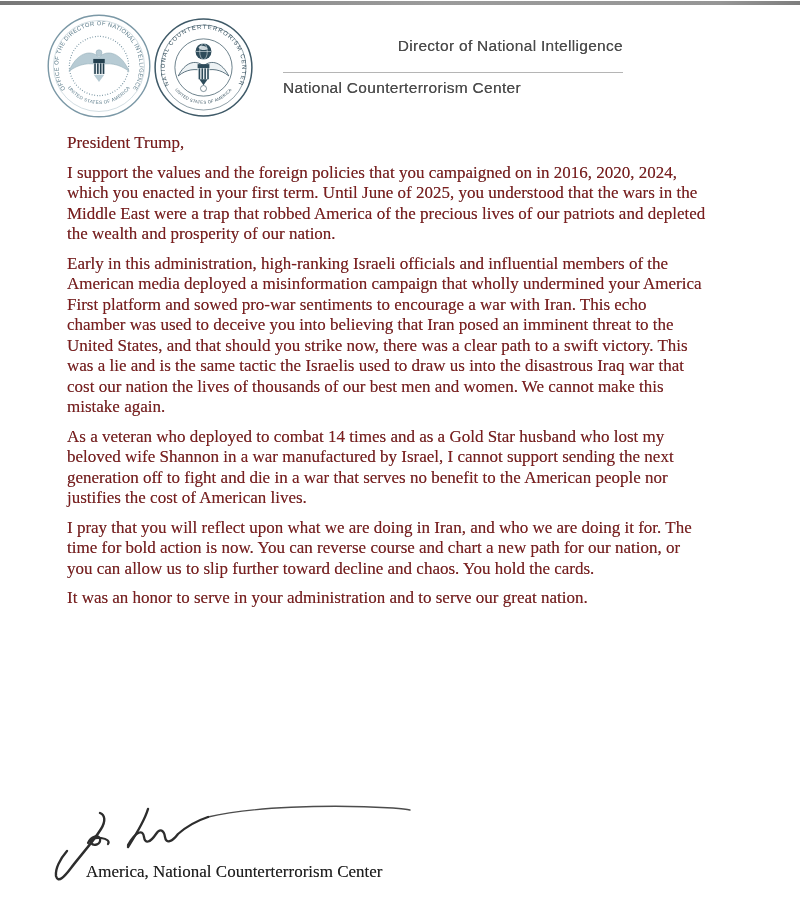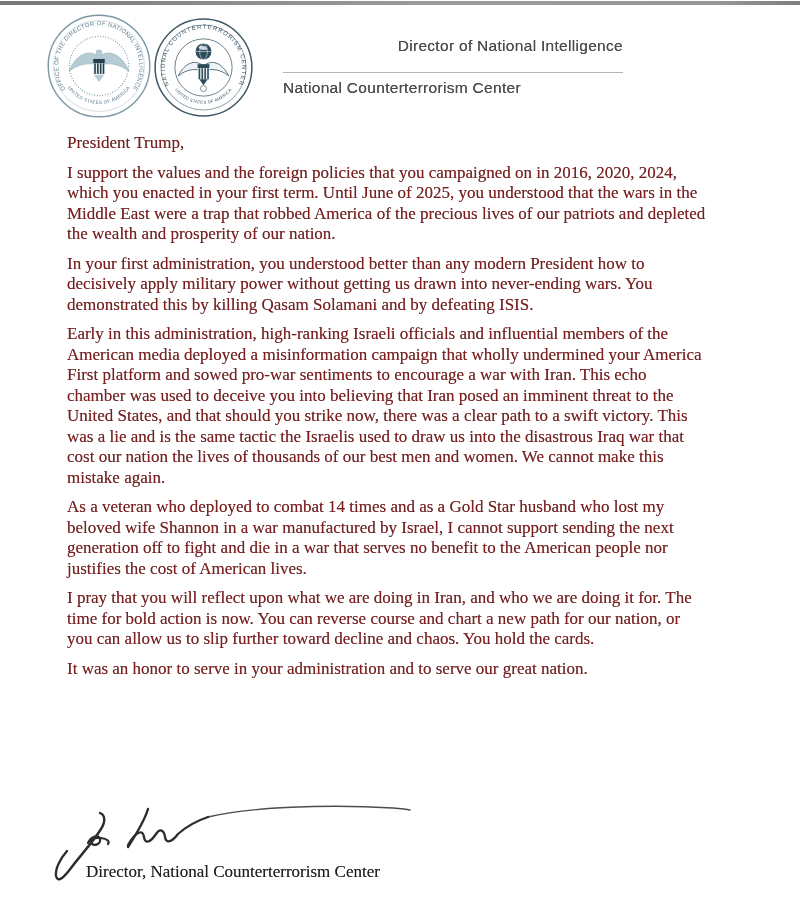--- a/index.html
+++ b/index.html
@@ -134,34 +134,33 @@
 
     <div class="agency-block">
       <div class="agency-line1">Director of National Intelligence</div>
       <div class="agency-line2">National Counterterrorism Center</div>
     </div>
   </header>
 
   <main class="letter-body">
     <p>President Trump,</p>
     <p>I support the values and the foreign policies that you campaigned on in 2016, 2020, 2024, which you enacted in your first term. Until June of 2025, you understood that the wars in the Middle East were a trap that robbed America of the precious lives of our patriots and depleted the wealth and prosperity of our nation.</p>
-    <p>In your first administration, you understood better than any modern President how to decisively apply military power without getting us drawn into never-ending wars. You demonstrated this by killing Qasam Solamani and by defeating ISIS.</p>
     <p>Early in this administration, high-ranking Israeli officials and influential members of the American media deployed a misinformation campaign that wholly undermined your America First platform and sowed pro-war sentiments to encourage a war with Iran. This echo chamber was used to deceive you into believing that Iran posed an imminent threat to the United States, and that should you strike now, there was a clear path to a swift victory. This was a lie and is the same tactic the Israelis used to draw us into the disastrous Iraq war that cost our nation the lives of thousands of our best men and women. We cannot make this mistake again.</p>
     <p>As a veteran who deployed to combat 14 times and as a Gold Star husband who lost my beloved wife Shannon in a war manufactured by Israel, I cannot support sending the next generation off to fight and die in a war that serves no benefit to the American people nor justifies the cost of American lives.</p>
     <p>I pray that you will reflect upon what we are doing in Iran, and who we are doing it for. The time for bold action is now. You can reverse course and chart a new path for our nation, or you can allow us to slip further toward decline and chaos. You hold the cards.</p>
     <p>It was an honor to serve in your administration and to serve our great nation.</p>
   </main>
 
   <svg class="sig-svg" viewBox="0 0 370 92" width="370" height="92">
     <g fill="none" stroke="#2d2d2d" stroke-linecap="round" stroke-linejoin="round">
       <path d="M 52,14 C 57,16 58,22 53,30 C 45,43 32,57 23,69 C 17,77 10,85 8,77 C 7,70 12,60 19,52" stroke-width="2.4"></path>
       <path d="M 40,44 C 43,37 51,35 52,40 C 53,45 46,48 43,44 C 41,41 46,38 53,39 C 59,40 62,42 60,45" stroke-width="2.2"></path>
       <path d="M 100,10 C 97,20 89,34 80,48" stroke-width="2.4"></path>
       <path d="M 80,46 C 88,32 95,30 96,38 C 97,45 102,44 108,35 C 112,29 116,31 117,38 C 118,45 124,43 130,35 C 138,28 148,22 160,18" stroke-width="2.3"></path>
       <path d="M 160,18 C 200,8 280,5 345,9 C 352,9.5 358,10 362,11" stroke-width="1.3" opacity="0.85"></path>
     </g>
   </svg>
 
   <div class="sig-block">
-    <div>Director, National Counterterrorism Center</div>
+    <div>America, National Counterterrorism Center</div>
   </div>
 
 </div>
 
 </body></html>

